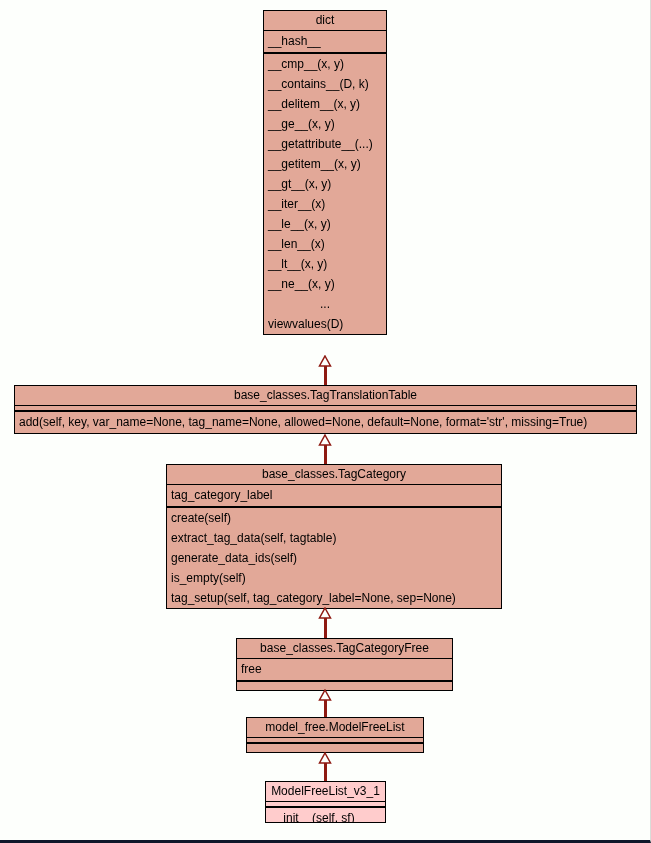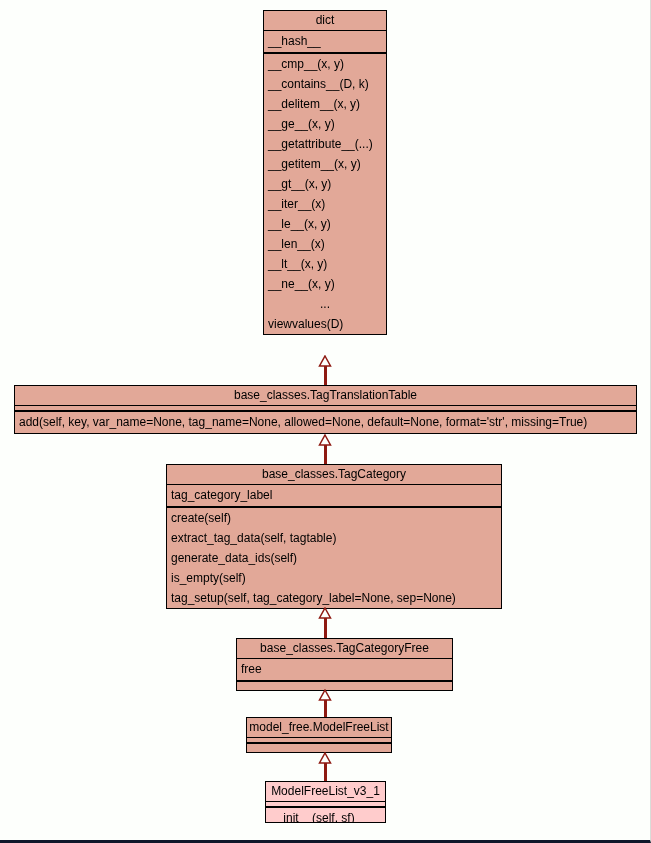--- a/index.html
+++ b/index.html
@@ -121,21 +121,21 @@
     <div class="methods empty"></div>
   </div>
 
   <div class="edge" style="left:318px;top:689px;height:28px;">
     <svg width="14" height="12" viewBox="0 0 14 12">
       <polygon points="7,1 12.5,11 1.5,11" fill="#fdfffc" stroke="#8e1a12" stroke-width="1.5"></polygon>
     </svg>
     <div class="shaft"></div>
   </div>
 
-  <div class="cbox" style="left:246px;top:717px;width:146px;">
+  <div class="cbox" style="left:246px;top:717px;width:178px;">
     <div class="ctitle">model_free.ModelFreeList</div>
     <div class="attrs empty"></div>
     <div class="methods empty"></div>
   </div>
 
   <div class="edge" style="left:318px;top:752px;height:29px;">
     <svg width="14" height="12" viewBox="0 0 14 12">
       <polygon points="7,1 12.5,11 1.5,11" fill="#fdfffc" stroke="#8e1a12" stroke-width="1.5"></polygon>
     </svg>
     <div class="shaft"></div>

